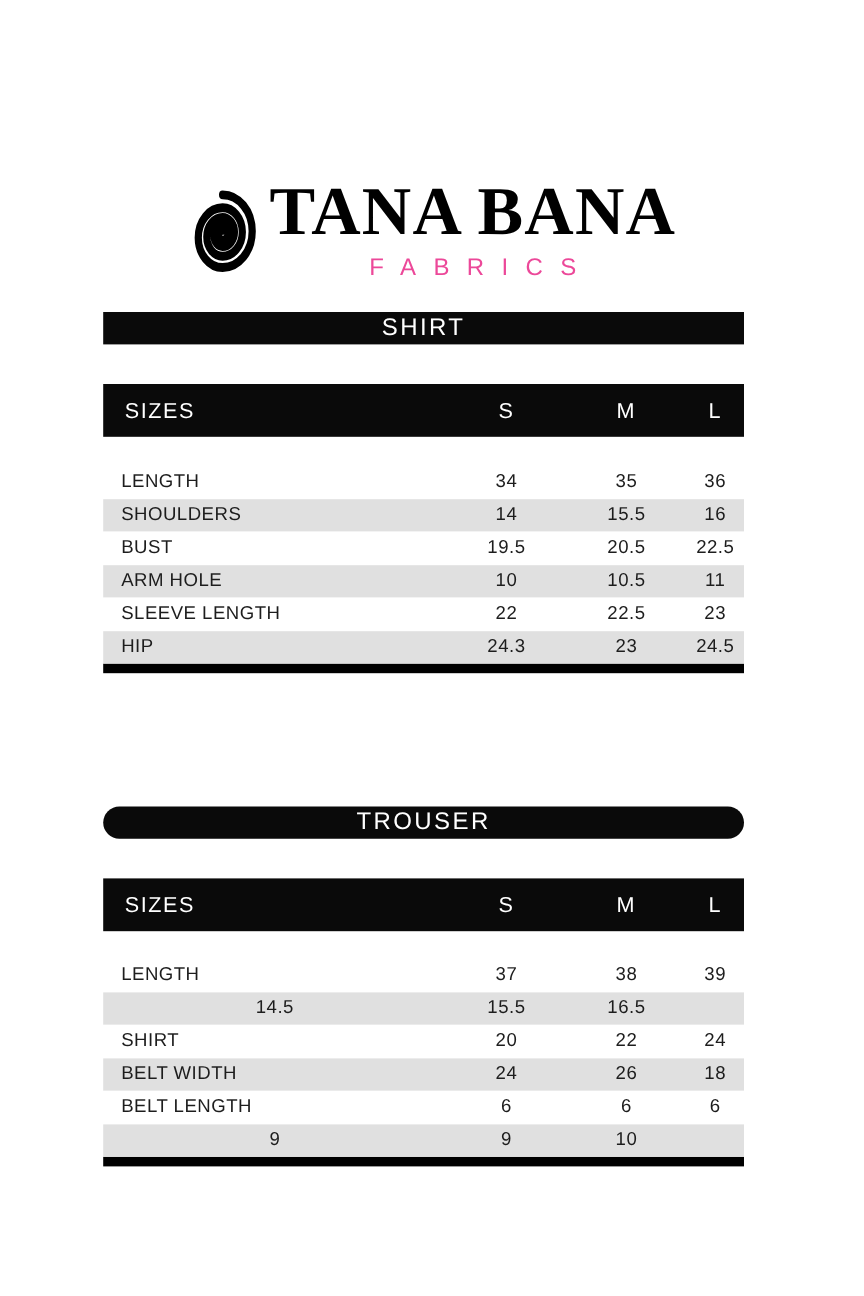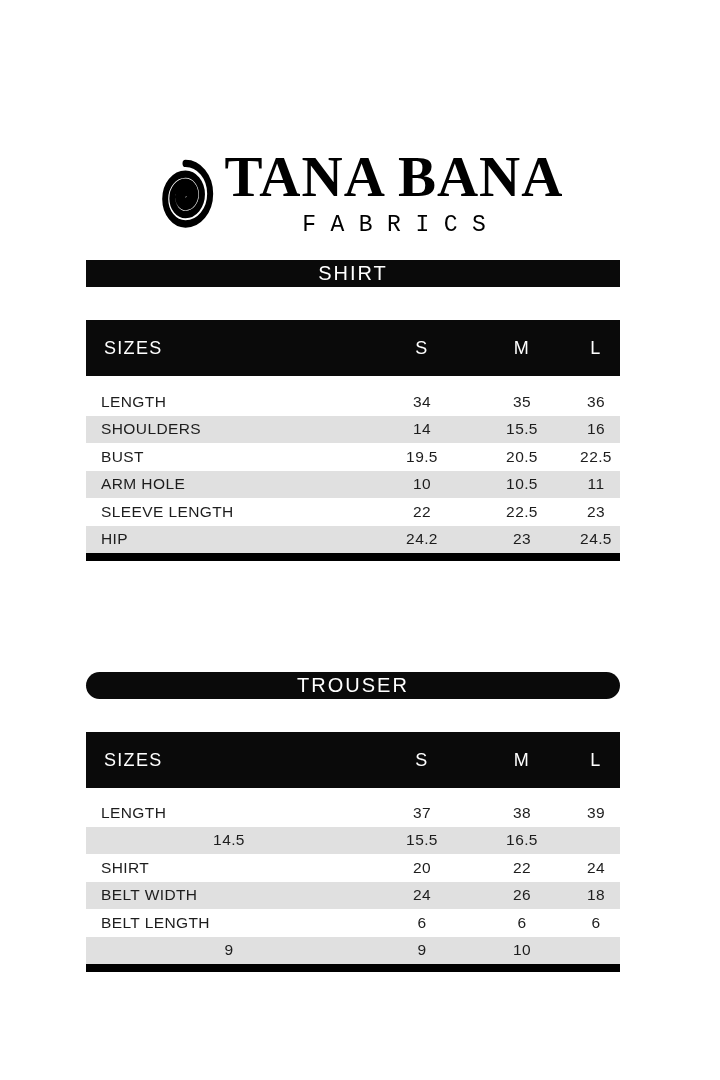--- a/index.html
+++ b/index.html
@@ -35,28 +35,27 @@
   .brand-name {
     font-family: "Liberation Serif", serif;
     font-size: 57px;
     font-weight: 600;
     letter-spacing: 1px;
     color: #000000;
     line-height: 1.0;
     white-space: nowrap;
   }
   .brand-sub {
-    font-size: 23px;
+    font-size: 20px;
     font-weight: 500;
     letter-spacing: 14.5px;
     margin-right: -14.5px; 
     margin-top: 7px;
-    color: #000000;
+    color: #ec4899;
     white-space: nowrap;
-    font-family: Liberation Mono, monospace;
   }
 
   
   .title-bar {
     position: absolute;
     left: 86px;
     width: 534px;
     height: 27px;
     background: #0a0a0a;
     color: #ffffff;
@@ -64,21 +63,21 @@
     align-items: center;
     justify-content: center;
     font-size: 20px;
     font-weight: 500;
     letter-spacing: 2px;
   }
   .sizes-bar {
     position: absolute;
     left: 86px;
     width: 534px;
-    height: 56px;
+    height: 44px;
     background: #0a0a0a;
     color: #ffffff;
     display: grid;
     grid-template-columns: 286px 100px 100px 48px;
     align-items: center;
     font-size: 18px;
     font-weight: 500;
     letter-spacing: 1.3px;
   }
   .rows {
@@ -170,21 +169,21 @@
       <span class="cell-val">11</span>
     </div>
     <div class="row">
       <span class="cell-label">SLEEVE LENGTH</span>
       <span class="cell-val">22</span>
       <span class="cell-val">22.5</span>
       <span class="cell-val">23</span>
     </div>
     <div class="row">
       <span class="cell-label">HIP</span>
-      <span class="cell-val">24.2</span>
+      <span class="cell-val">24.3</span>
       <span class="cell-val">23</span>
       <span class="cell-val">24.5</span>
     </div>
   </div>
 
   <div class="title-bar bar-trouser">TROUSER</div>
 
   <div class="sizes-bar sizes-trouser">
     <span class="cell-label">SIZES</span>
     <span class="cell-val">S</span>

